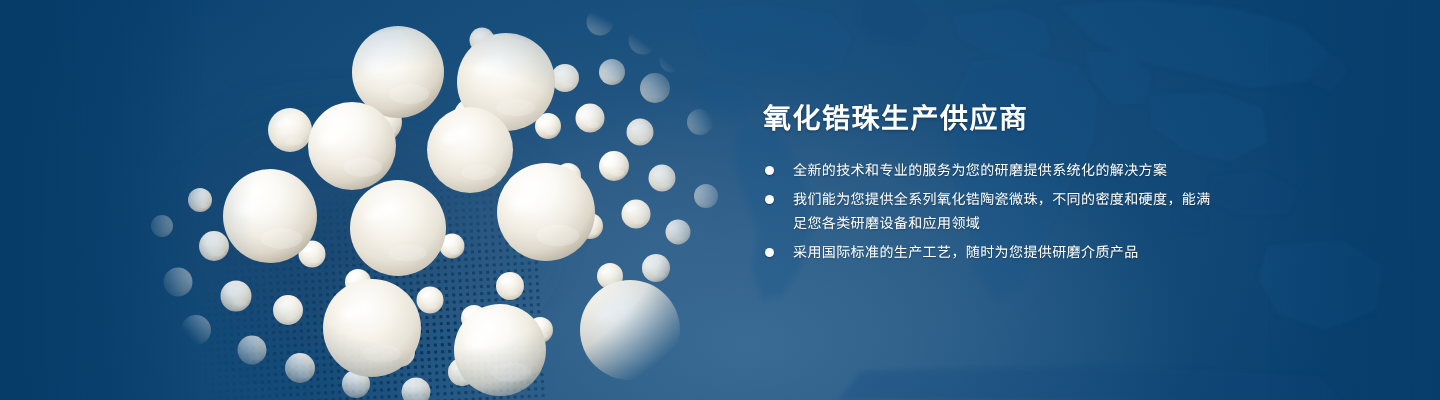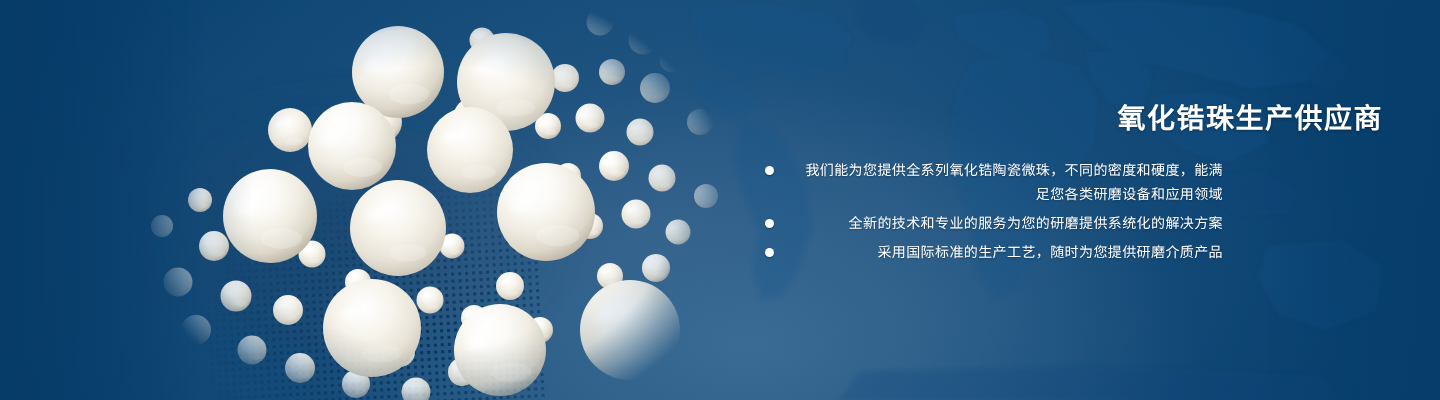--- a/index.html
+++ b/index.html
@@ -12,21 +12,20 @@
     font-family: "Liberation Sans", "DejaVu Sans", sans-serif;
   }
 
   .banner {
     position: relative;
     width: 1440px;
     height: 400px;
     overflow: hidden;
     background: #0a4272;
     user-select: none;
-    text-align: right;
   }
 
   
 
   .bg-base {
     position: absolute;
     inset: 0;
     background:
       radial-gradient(ellipse 620px 360px at 52% 86%, #3a6b94 0%, rgba(58,107,148,0.55) 34%, rgba(58,107,148,0) 72%),
       radial-gradient(ellipse 900px 520px at 46% 60%, #2e5b85 0%, rgba(46,91,133,0.35) 45%, rgba(46,91,133,0) 78%),
@@ -303,26 +302,26 @@
   <div class="bg-vignette"></div>
 
   <div class="content">
 
     <h1 class="headline">氧化锆珠生产供应商</h1>
 
     <ul class="points">
 
       <li class="point">
         <span class="point-marker"></span>
-        <span>我们能为您提供全系列氧化锆陶瓷微珠，不同的密度和硬度，能满足您各类研磨设备和应用领域</span>
+        <span>全新的技术和专业的服务为您的研磨提供系统化的解决方案</span>
       </li>
 
       <li class="point">
         <span class="point-marker"></span>
-        <span>全新的技术和专业的服务为您的研磨提供系统化的解决方案</span>
+        <span>我们能为您提供全系列氧化锆陶瓷微珠，不同的密度和硬度，能满足您各类研磨设备和应用领域</span>
       </li>
 
       <li class="point">
         <span class="point-marker"></span>
         <span>采用国际标准的生产工艺，随时为您提供研磨介质产品</span>
       </li>
 
     </ul>
   </div>
 

